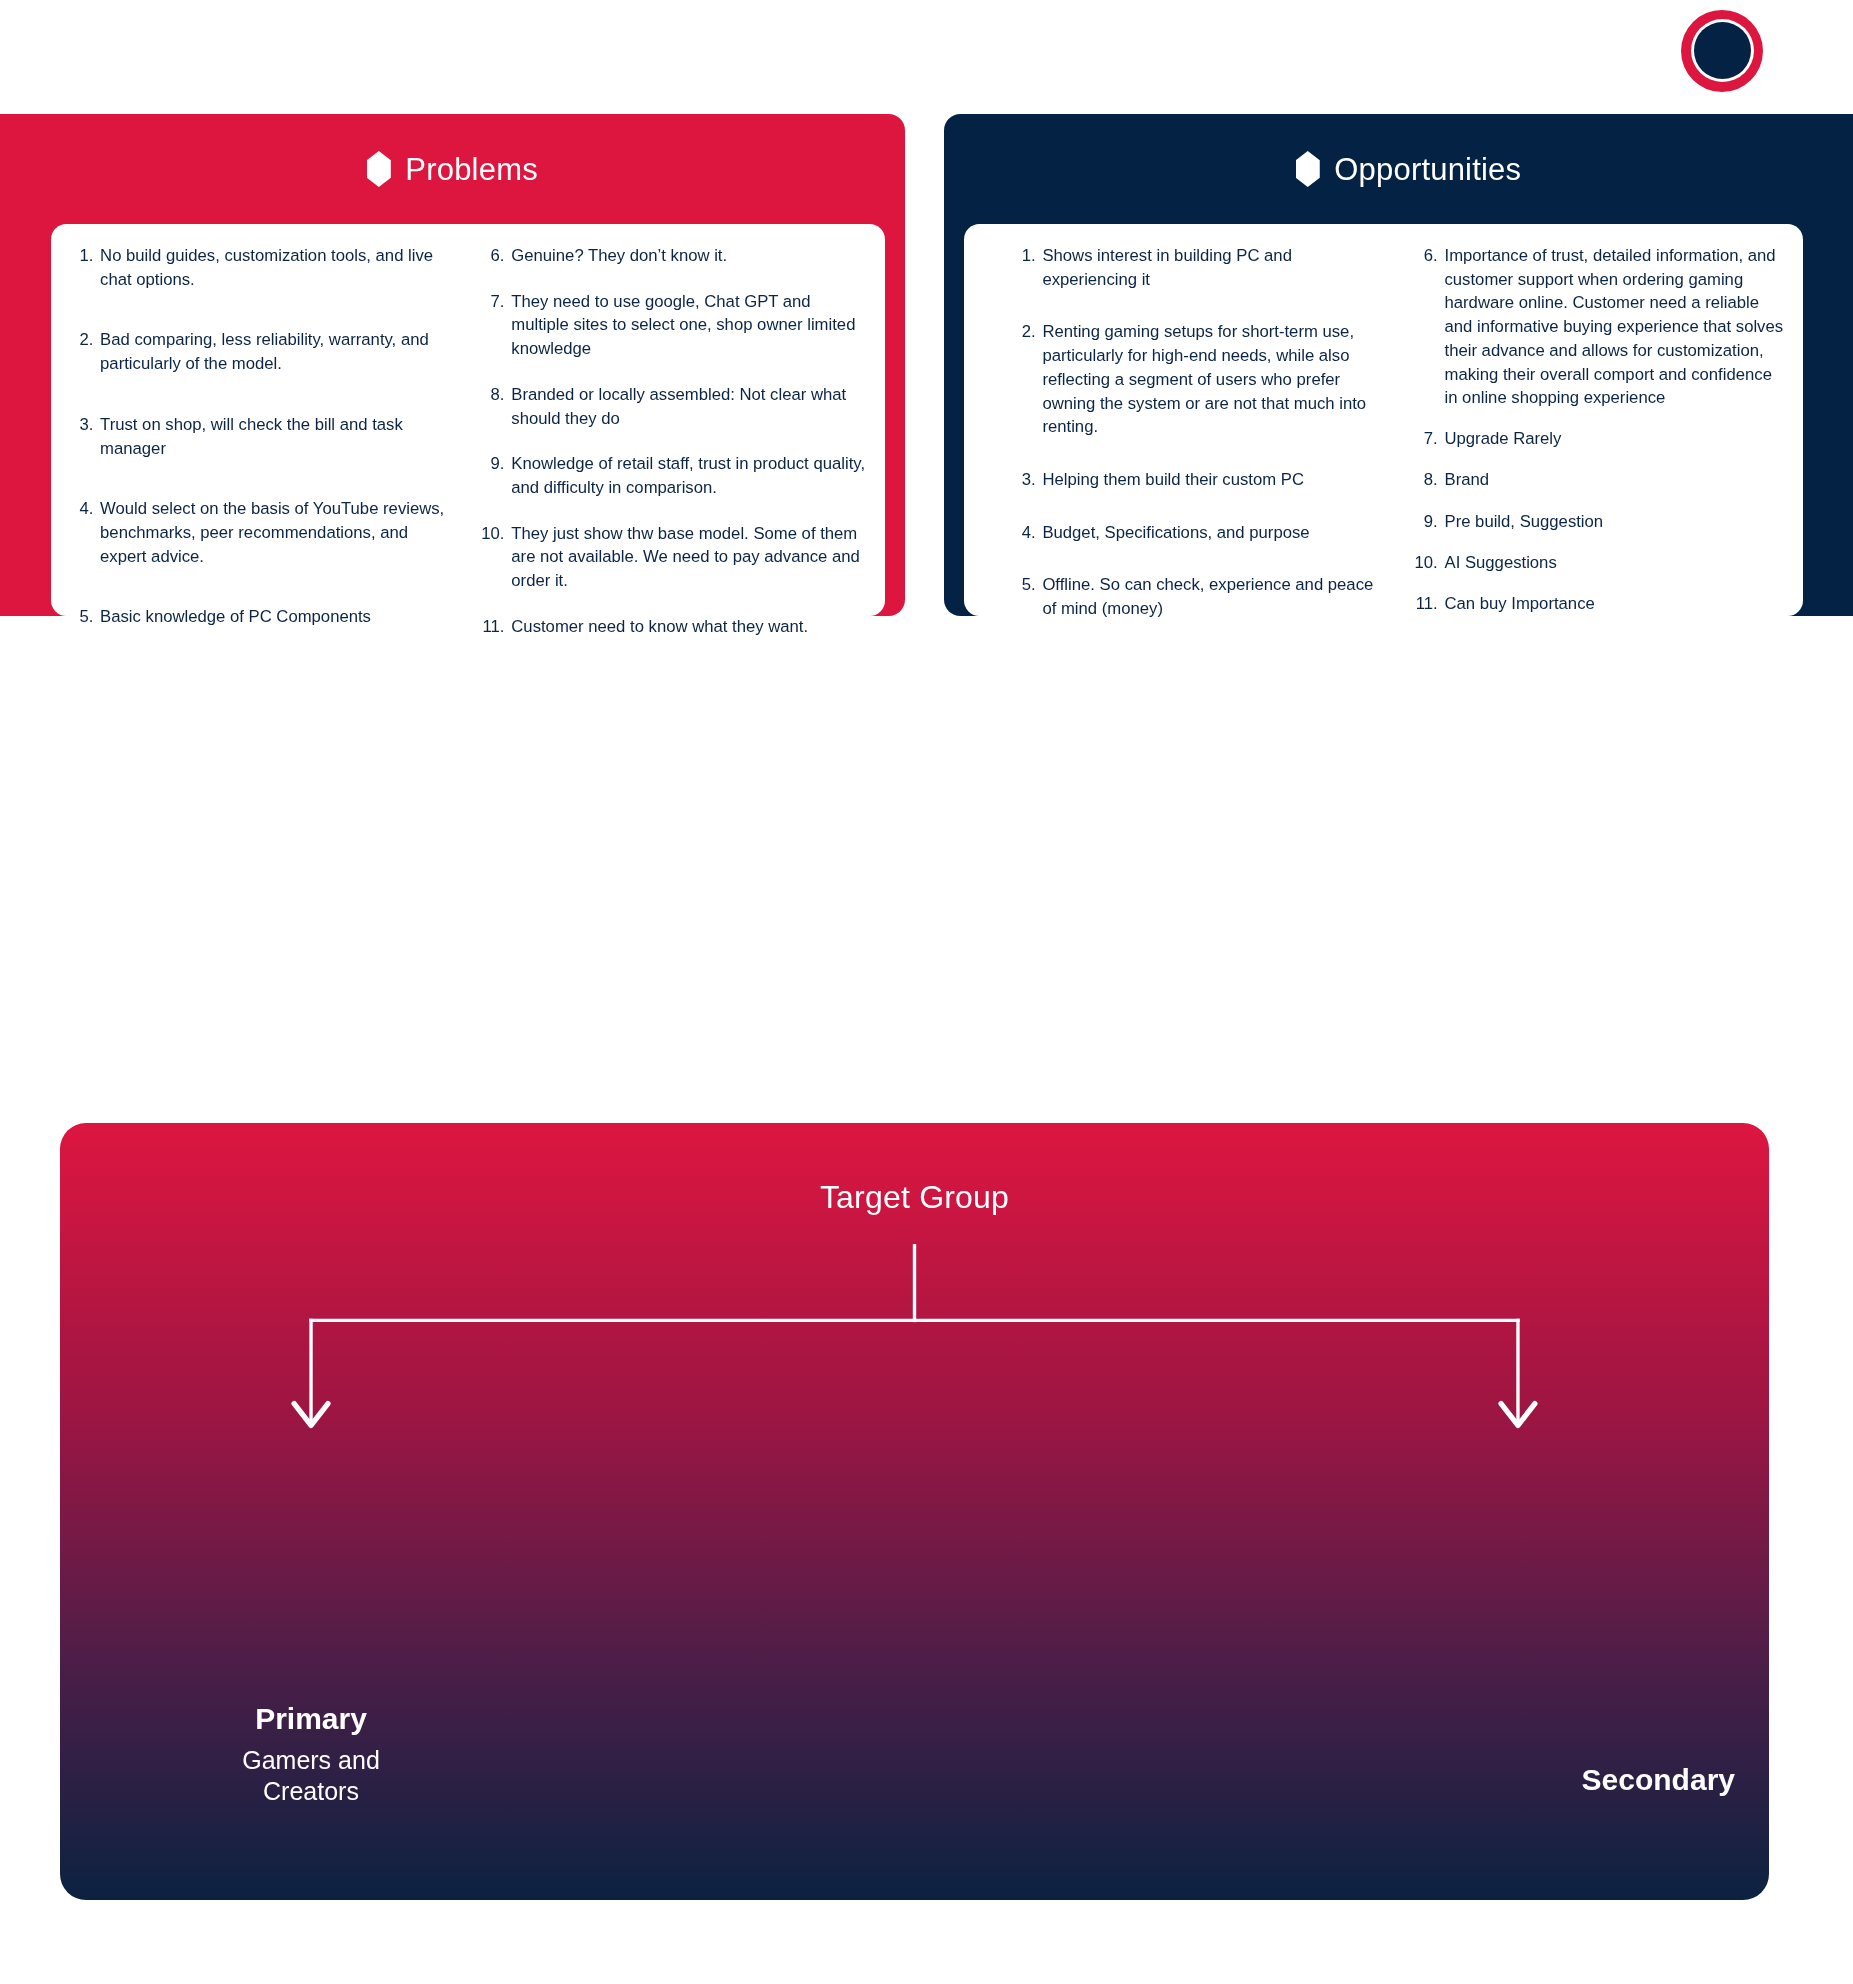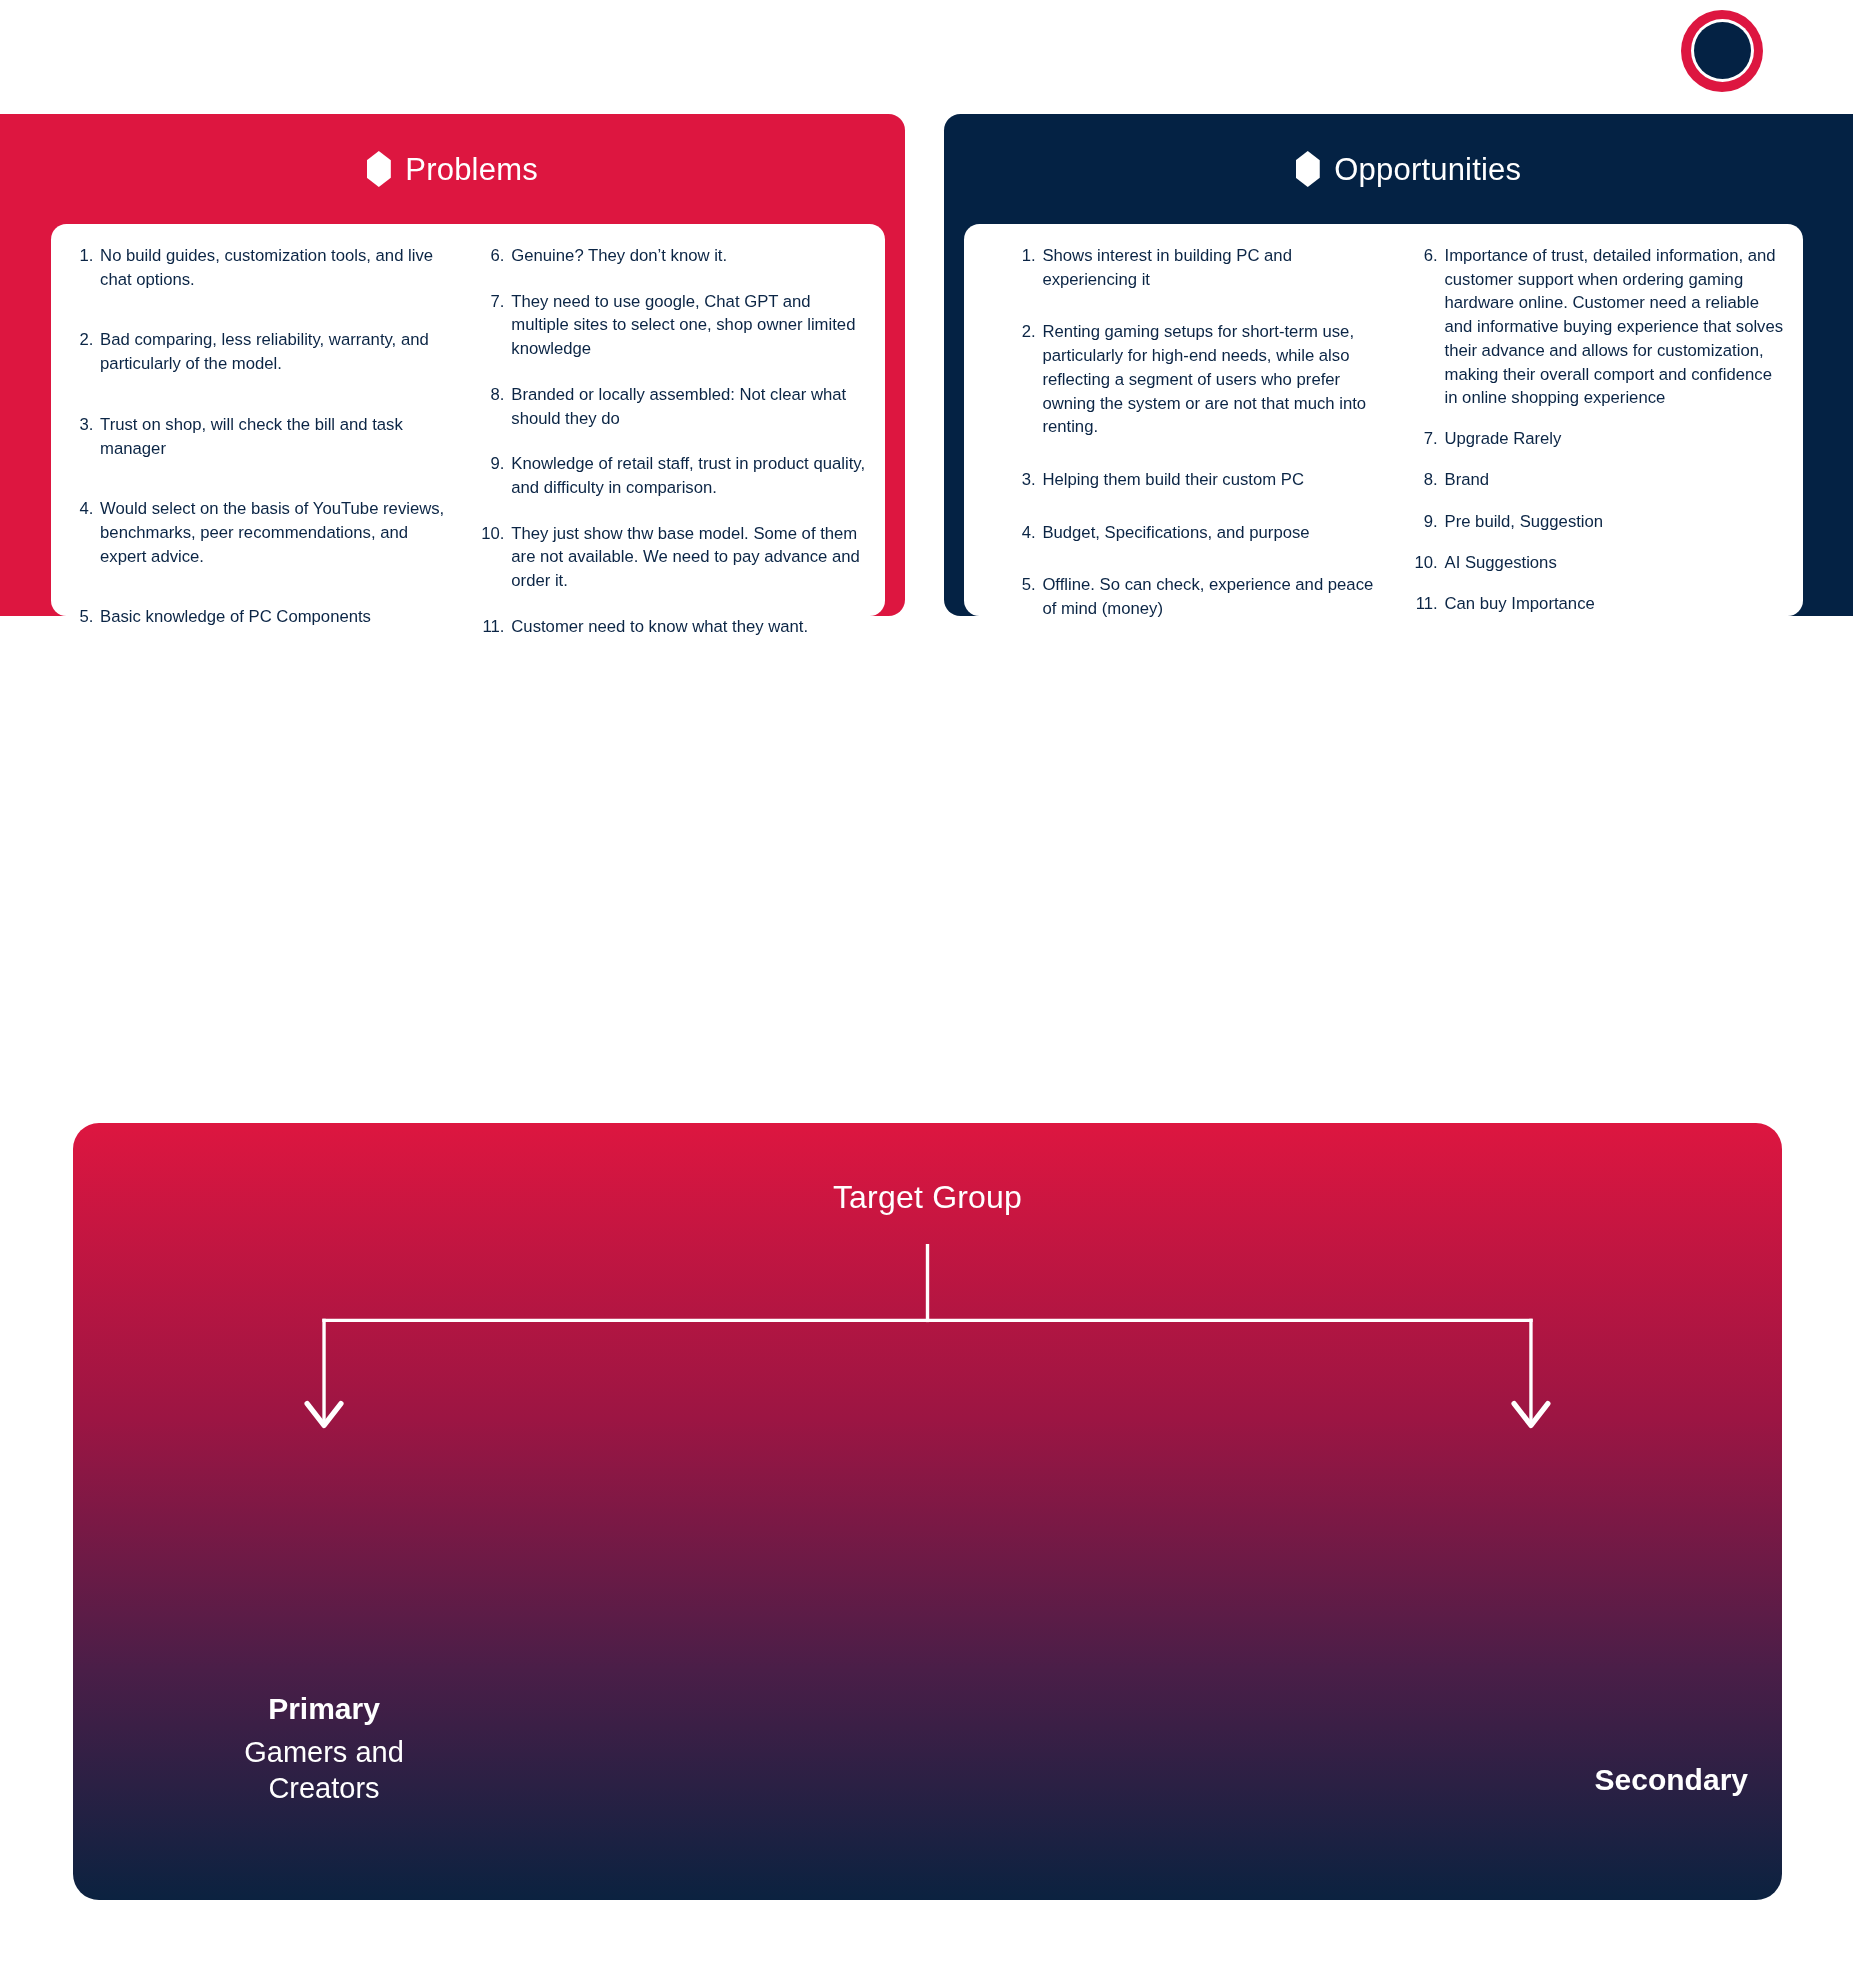--- a/index.html
+++ b/index.html
@@ -144,21 +144,21 @@
 
   
   .panel.problems .col-a ol.itemlist li { margin-bottom: 37px; }
   .panel.problems .col-b ol.itemlist li { margin-bottom: 22px; }
   .panel.opportunities .col-a ol.itemlist li { margin-bottom: 29px; }
   .panel.opportunities .col-b ol.itemlist li { margin-bottom: 17.4px; }
 
   
   .target-card {
     position: absolute;
-    left: 73px;
+    left: 60px;
     top: 1123px;
     width: 1709px;
     height: 777px;
     border-radius: 26px;
     background: linear-gradient(180deg, #DD1640 0%, #9C1543 38%, #4B1E48 70%, #0B2240 100%);
     overflow: hidden;
   }
   .target-title {
     position: absolute;
     top: 56px;
@@ -186,21 +186,21 @@
   }
   .leaf.primary { left: 34px; }
   .leaf.secondary { right: 34px; text-align: right; }
   .leaf .leaf-title {
     font-size: 30px;
     font-weight: 700;
     line-height: 1.18;
     margin-bottom: 9px;
   }
   .leaf .leaf-sub {
-    font-size: 29px;
+    font-size: 25px;
     font-weight: 400;
     line-height: 1.22;
     white-space: pre-line;
   }
 </style>
 </head>
 <body>
 
 <div class="logo-mark">
   <div class="ring-gap">

